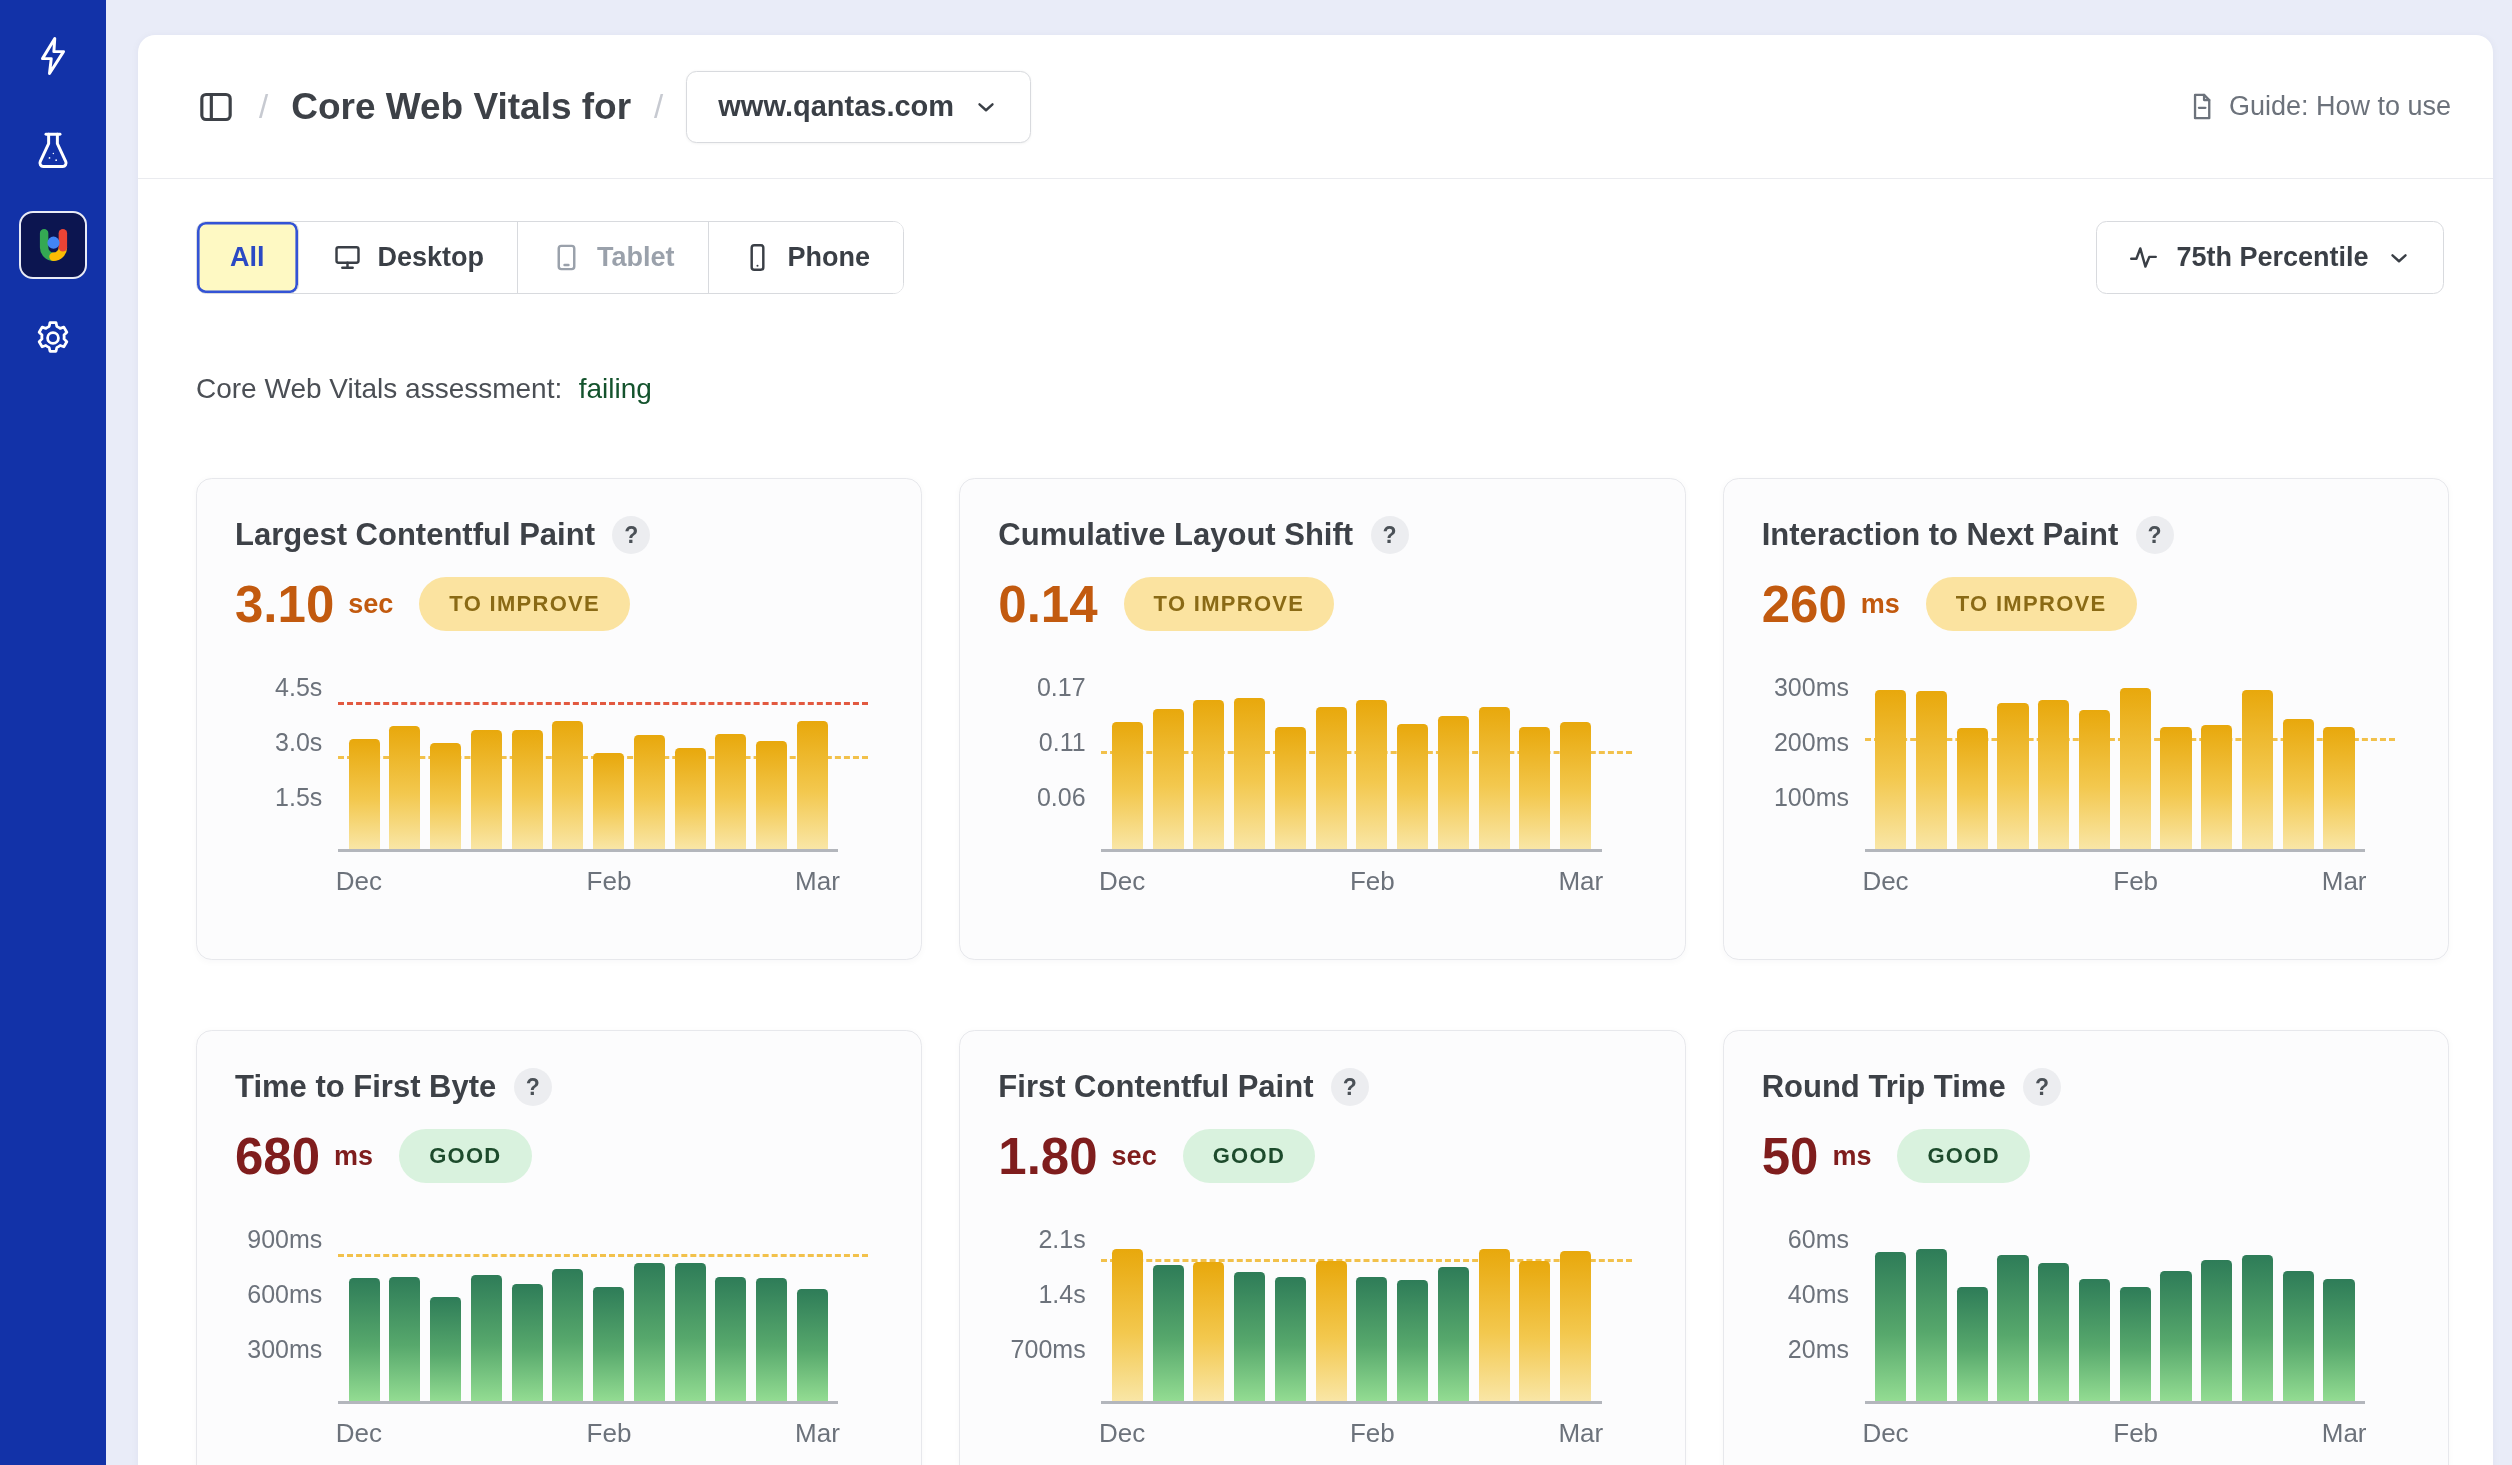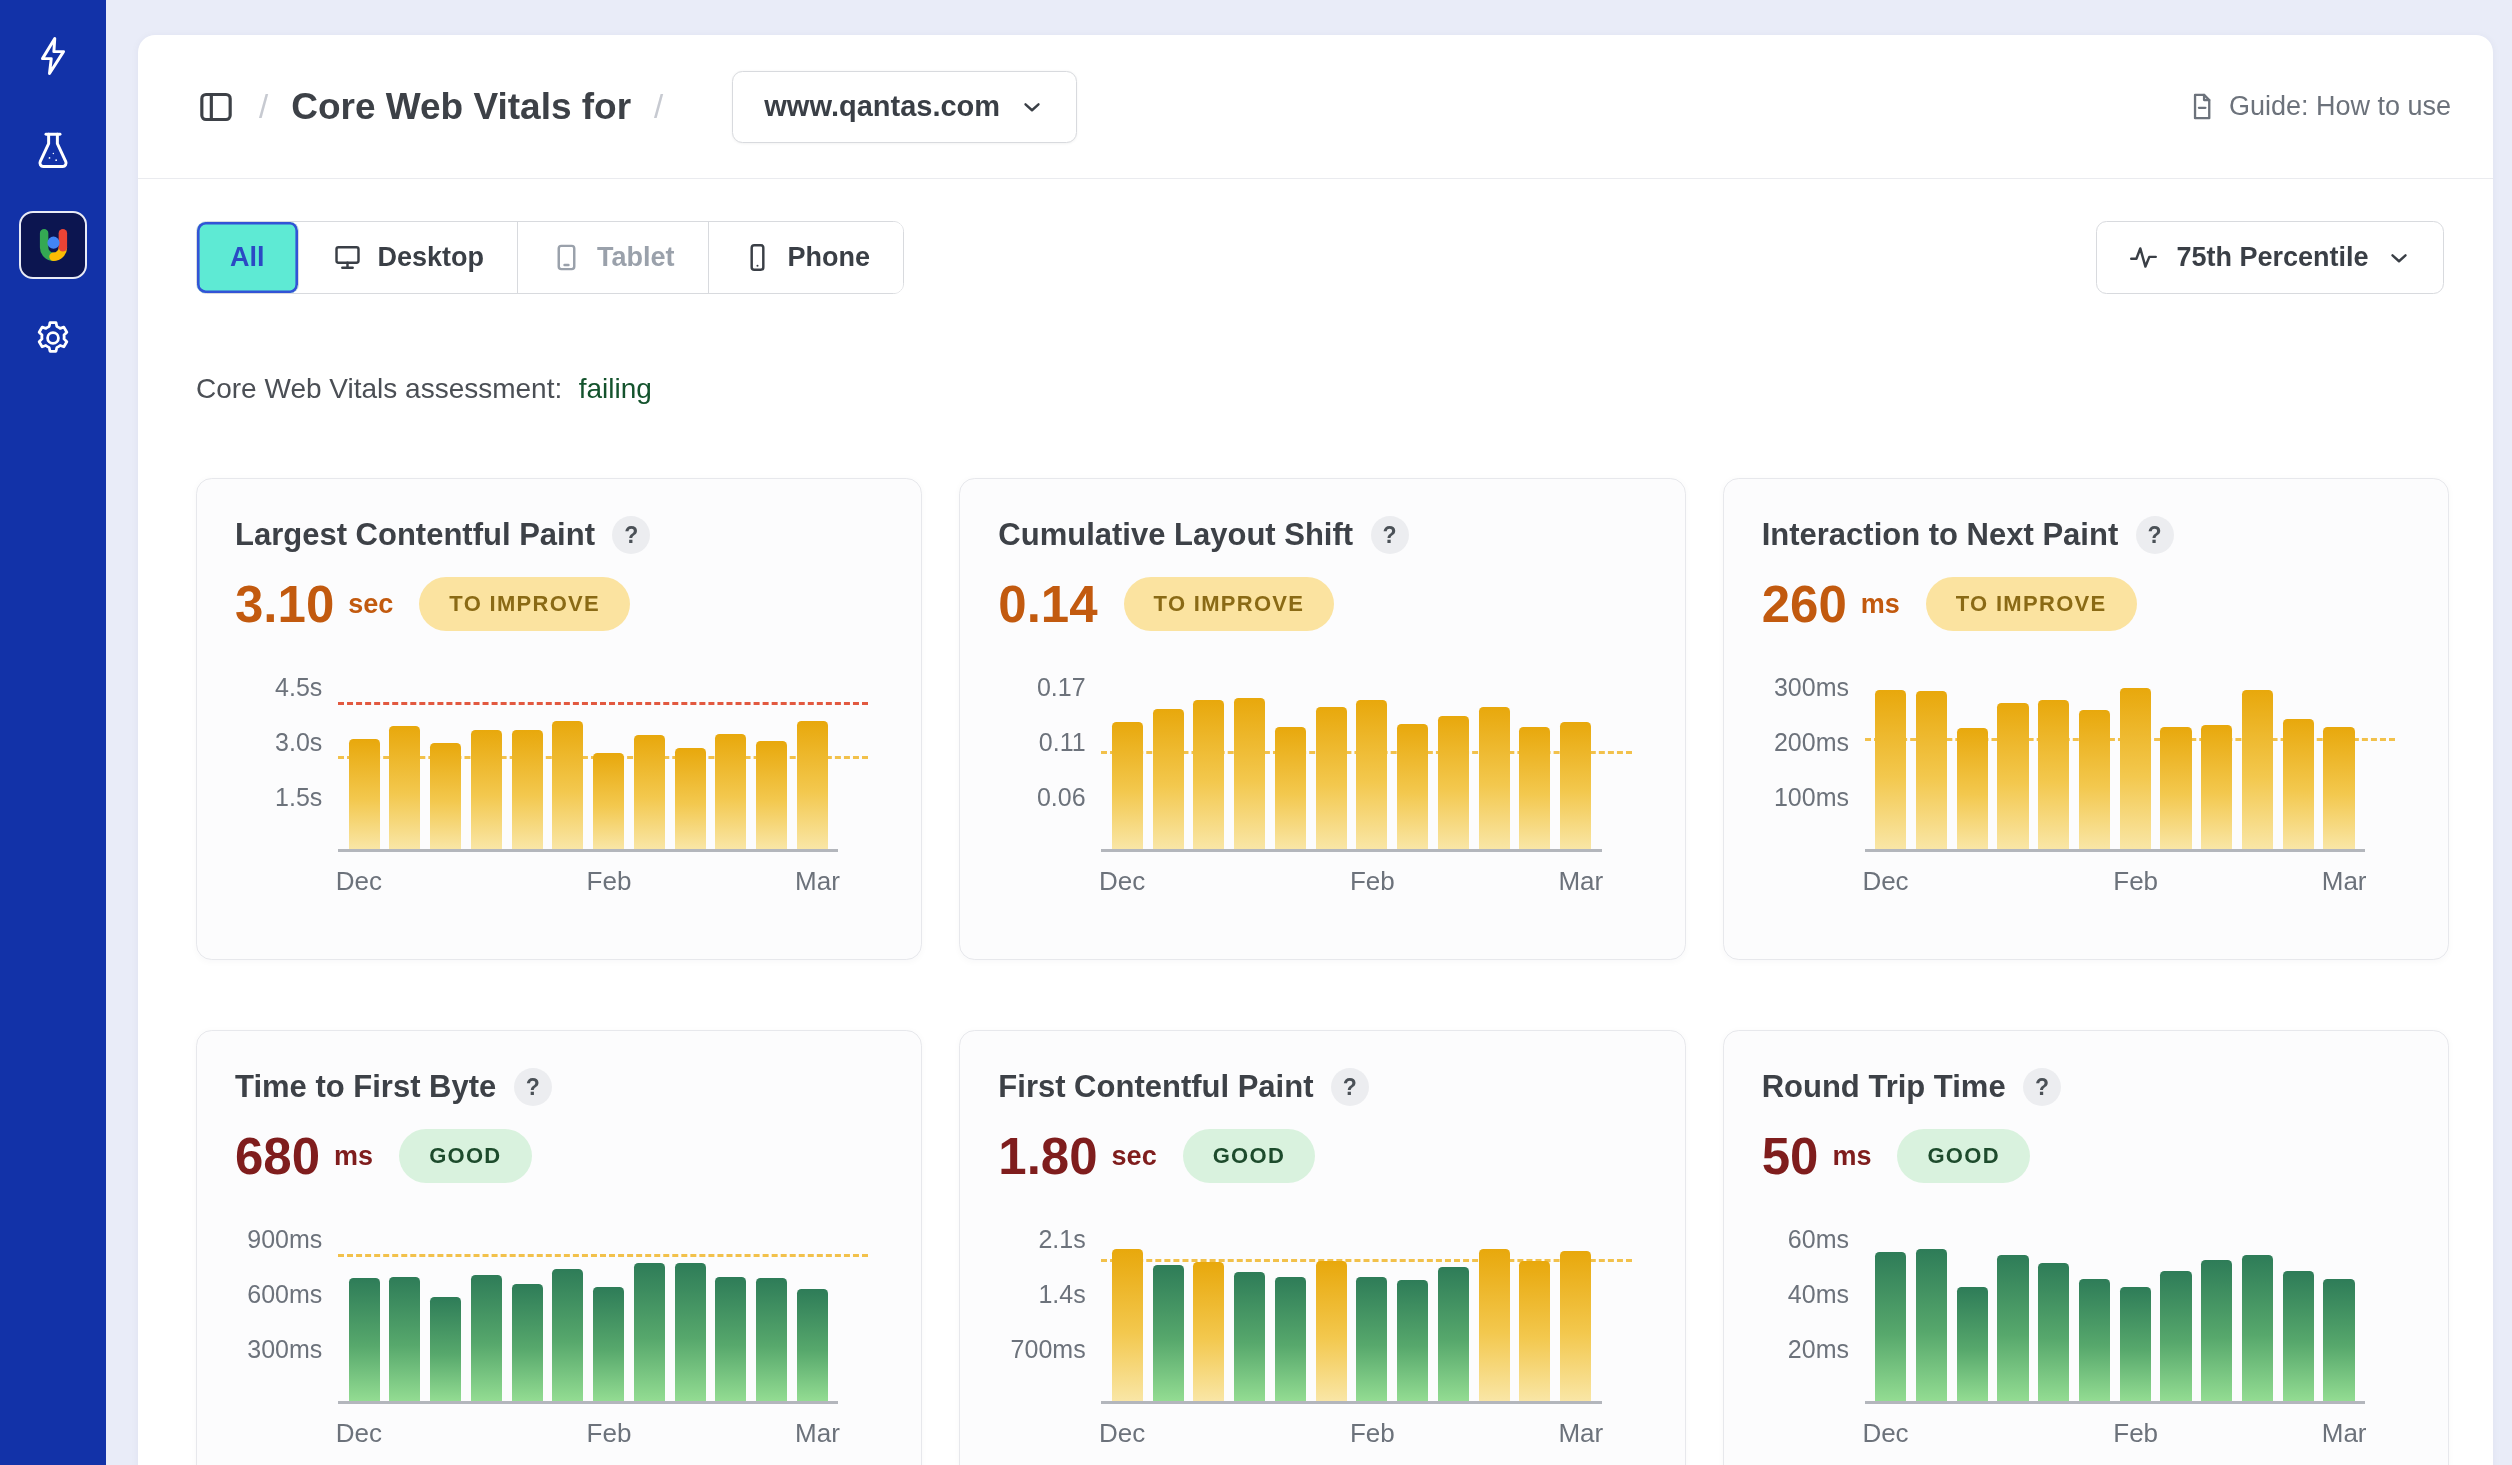--- a/index.html
+++ b/index.html
@@ -40,35 +40,34 @@
   .breadcrumb { display:flex; align-items:center; gap:23px; flex:1; }
   .toggle-btn { background:none; border:none; cursor:pointer; display:flex; }
   .toggle-btn svg { width:40px; height:40px; }
   .crumb-sep { color:#c7cad1; font-size:33px; }
   .page-title { font-size:37px; font-weight:700; color:#3d4147; }
   .site-select {
     display:flex; align-items:center; gap:19px; height:72px; padding:0 31px;
     border:1.7px solid #d8dade; border-radius:10.5px; background:#fff;
     font-size:29px; font-weight:700; color:#3a3f46; cursor:pointer;
     box-shadow:0 0.9px 2.6px rgba(0,0,0,.05);
-    margin-left:46px;
   }
   .guide-link { display:flex; align-items:center; gap:12.2px; color:#6c727b; font-size:27px; cursor:pointer; background:none; border:none; font-family:inherit; }
 
   
   .toolbar { display:flex; align-items:center; justify-content:space-between; padding:42px 49px 0 58px; }
   .segmented { display:flex; border:1.7px solid #d8dade; border-radius:10.5px; background:#fff; height:73px; align-items:stretch; }
   .seg-item {
     display:flex; align-items:center; gap:15px; padding:0 33px;
     font-size:27px; font-weight:700; color:#3a3f46; background:#fff;
     border:none; border-right:1.7px solid #d8dade; cursor:pointer; font-family:inherit;
   }
   .seg-item:first-child { border-radius:8.7px 0 0 8.7px; }
   .seg-item:last-child { border-right:none; border-radius:0 8.7px 8.7px 0; }
-  .seg-item.active { background:#5eead4; color:#2b49c4; box-shadow:inset 0 0 0 2.6px #3353d6; border-radius:8.7px; }
+  .seg-item.active { background:#fef9c3; color:#2b49c4; box-shadow:inset 0 0 0 2.6px #3353d6; border-radius:8.7px; }
   .seg-item.muted { color:#9aa1ab; }
   .seg-item svg { width:31px; height:31px; }
   .controls { display:flex; gap:24.4px; }
   .ctrl-btn {
     display:flex; align-items:center; gap:17.4px; height:73px; padding:0 31px;
     border:1.7px solid #d8dade; border-radius:10.5px; background:#fff;
     font-size:27px; font-weight:700; color:#3a3f46; cursor:pointer; font-family:inherit;
   }
   .ctrl-btn svg.chev, .site-select svg.chev { width:26px; height:26px; }
 

